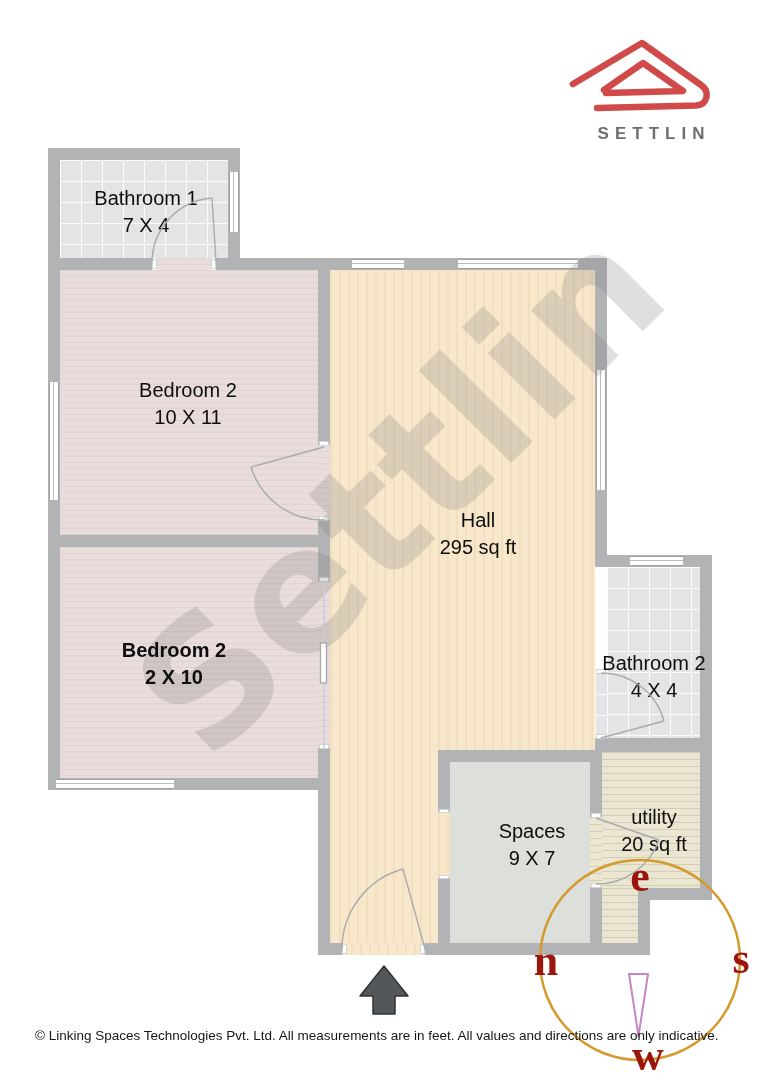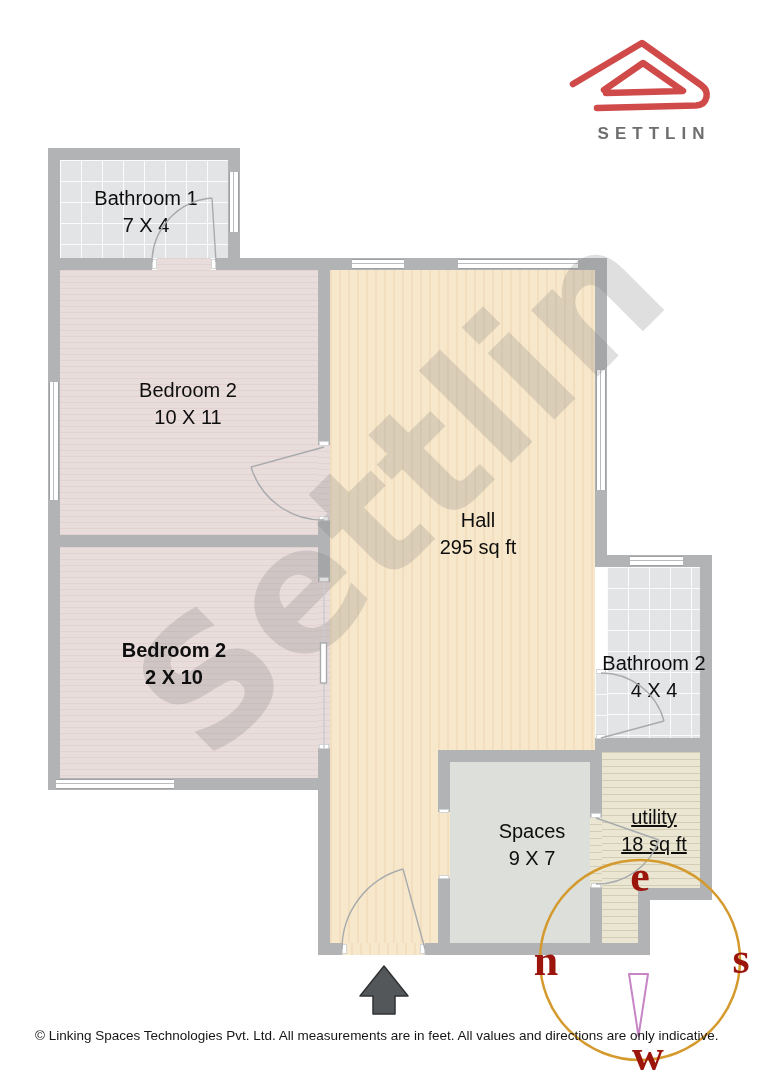--- a/index.html
+++ b/index.html
@@ -177,23 +177,23 @@
   <span>295 sq ft</span>
 </div>
 <div class="room-label" style="left:654px;top:657px;margin-top:20px;">
   <span>Bathroom 2</span>
   <span>4 X 4</span>
 </div>
 <div class="room-label" style="left:532px;top:845px;">
   <span>Spaces</span>
   <span>9 X 7</span>
 </div>
-<div class="room-label" style="left:654px;top:831px;text-decoration:underline;">
+<div class="room-label" style="left:654px;top:831px;">
   <span>utility</span>
-  <span>18 sq ft</span>
+  <span>20 sq ft</span>
 </div>
 
 <svg class="overlay" width="763" height="1080" viewBox="0 0 763 1080" style="pointer-events:none;z-index:38;">
   <polygon points="384,966 408,996 395,996 395,1014 373,1014 373,996 360,996" fill="#54575a" stroke="#303234" stroke-width="1.5" stroke-linejoin="round"></polygon>
   <circle cx="640" cy="960" r="100" fill="none" stroke="#d59a2e" stroke-width="2.5"></circle>
   <polygon points="629,974 648,974 638.5,1036" fill="rgba(255,255,255,0.55)" stroke="#c885c5" stroke-width="2" stroke-linejoin="round"></polygon>
 </svg>
 <div class="compass-letter" style="left:640px;top:876px;">e</div>
 <div class="compass-letter" style="left:546px;top:960px;">n</div>
 <div class="compass-letter" style="left:741px;top:958px;">s</div>

